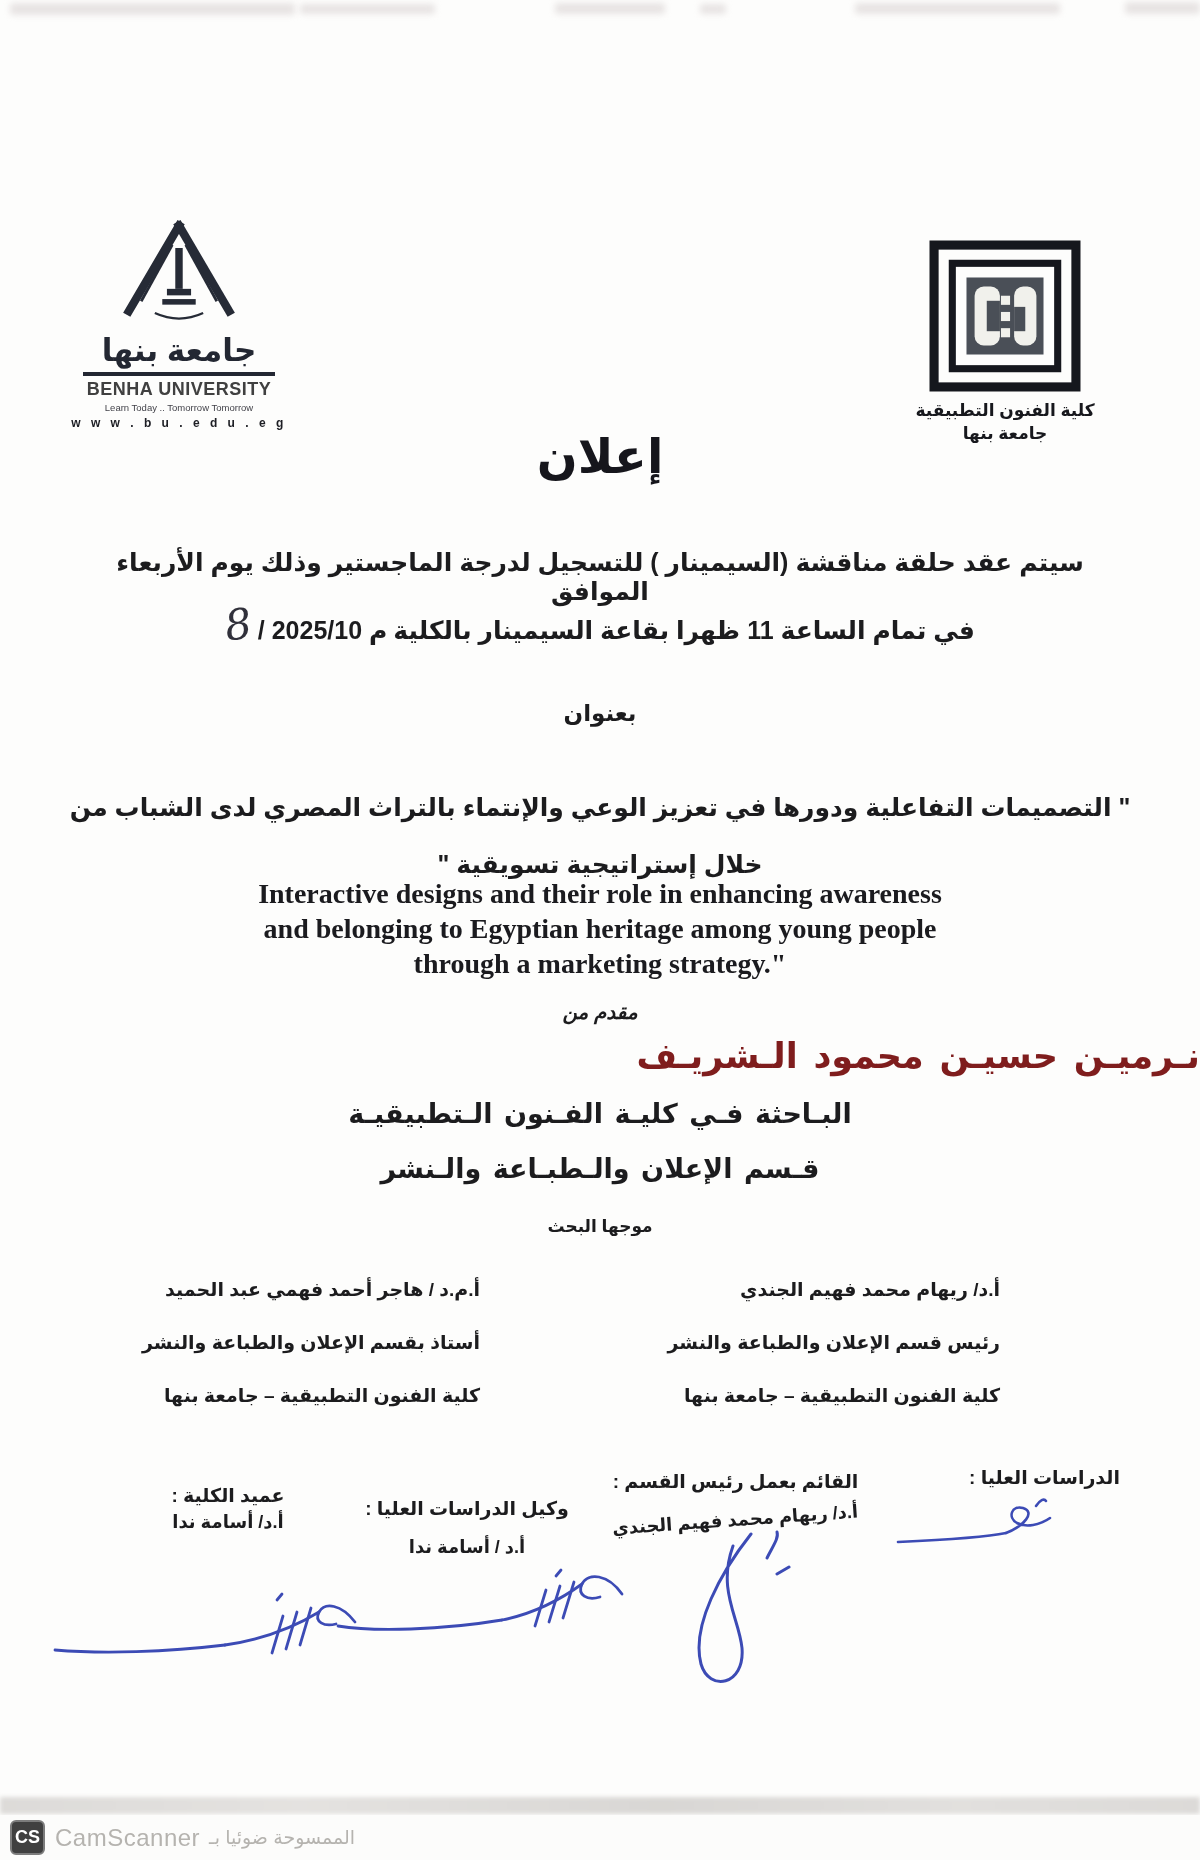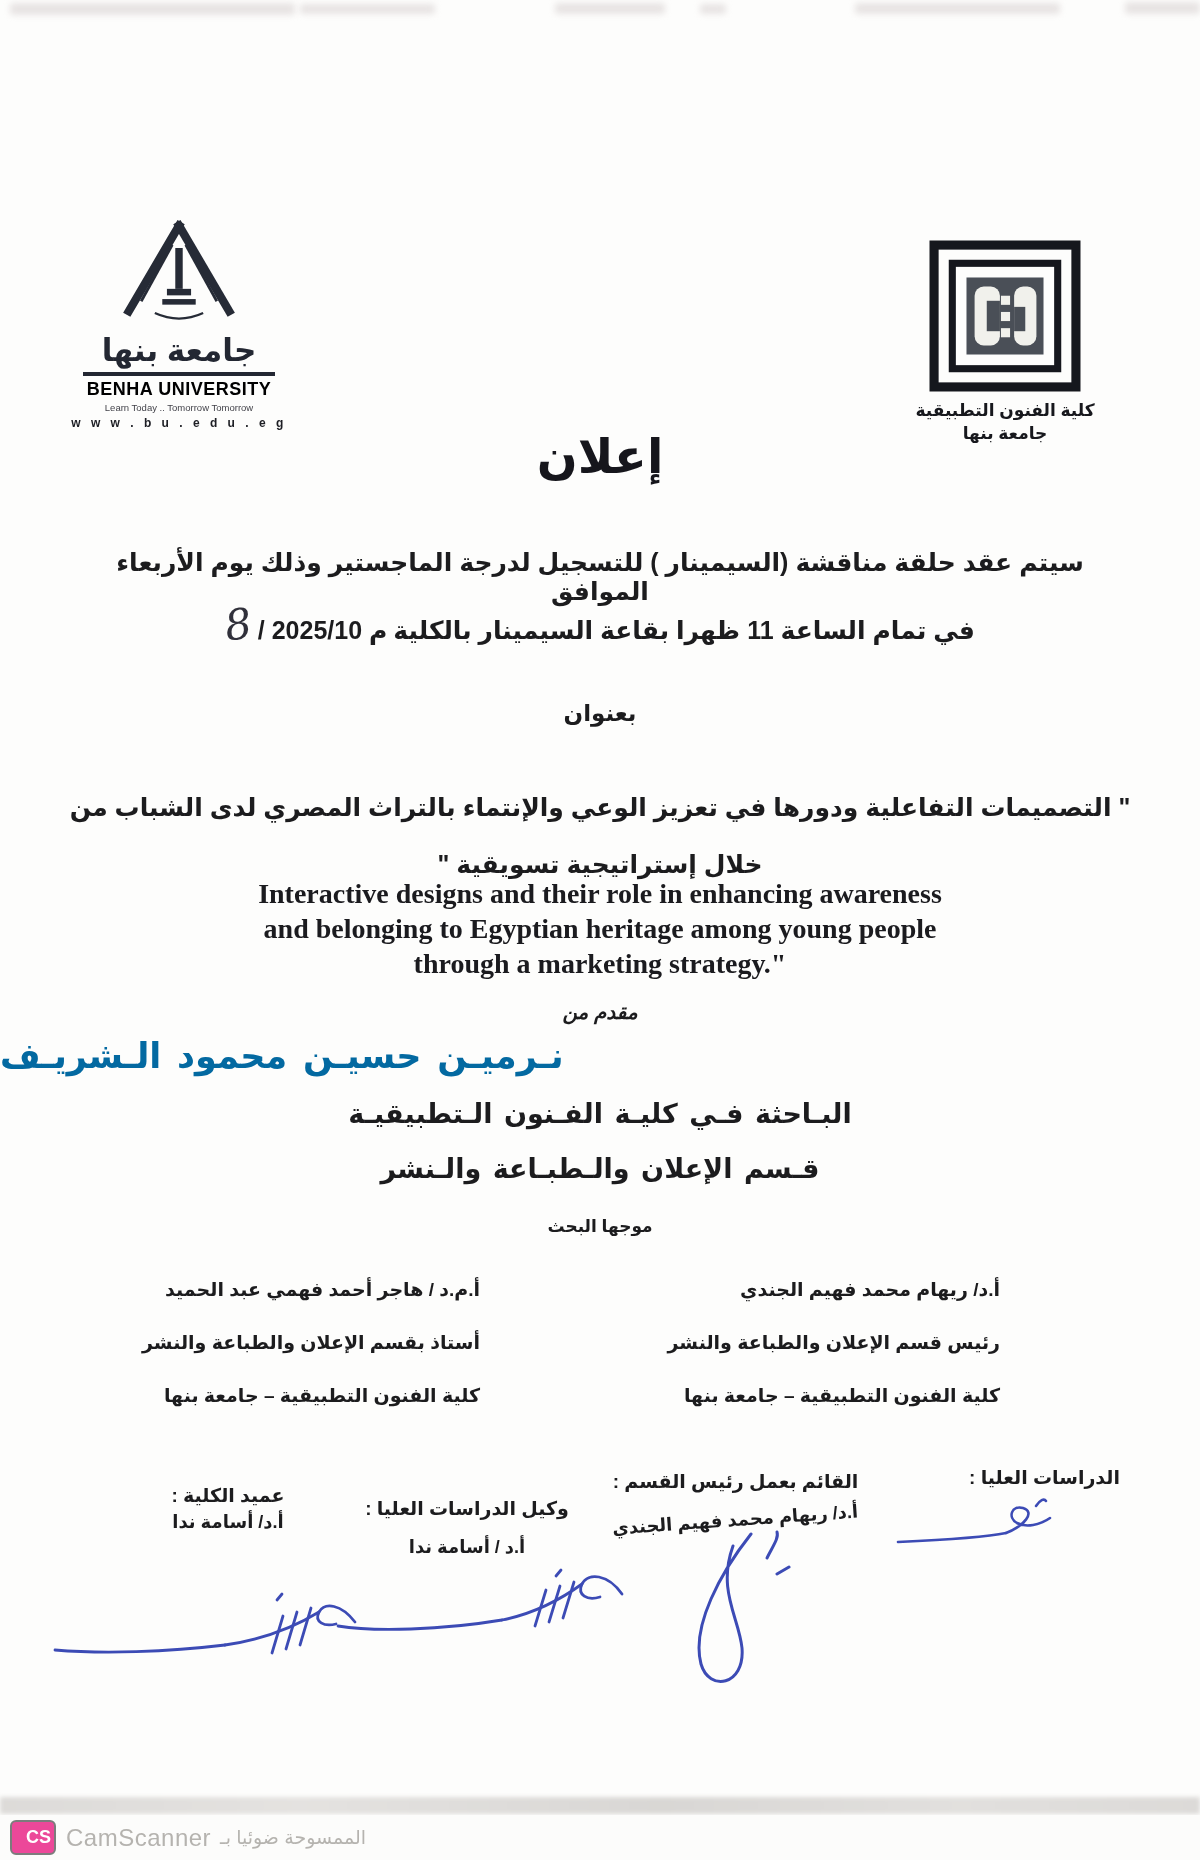--- a/index.html
+++ b/index.html
@@ -6,21 +6,21 @@
   .page{position:relative;width:1200px;height:1860px;margin:0 auto;background:#fdfdfc;
         overflow:hidden;font-family:"Liberation Sans","DejaVu Sans",sans-serif;color:#1c1c1e;}
 
   
   .ghost{position:absolute;background:#d6cfcf;filter:blur(3px);opacity:.55;border-radius:3px;}
 
   
   .uni-logo{position:absolute;left:55px;top:218px;width:248px;text-align:center;}
   .uni-logo .ar{font-size:31px;font-weight:bold;color:#232732;line-height:1.1;direction:rtl;}
   .uni-logo .divider{height:4px;background:#232732;margin:4px 28px 3px;}
-  .uni-logo .en{font-size:18px;font-weight:bold;letter-spacing:.5px;color:#000000;}
+  .uni-logo .en{font-size:18px;font-weight:bold;letter-spacing:.5px;color:#404040;}
   .uni-logo .tag{font-size:9.5px;color:#43434a;margin-top:2px;}
   .uni-logo .web{font-size:12px;font-weight:bold;letter-spacing:3.5px;color:#1d1e24;margin-top:3px;}
 
   
   .fac-logo{position:absolute;left:905px;top:240px;width:200px;text-align:center;}
   .fac-logo .l1,.fac-logo .l2{font-size:17px;font-weight:bold;color:#17181d;direction:rtl;line-height:1.35;}
 
   .main-title{position:absolute;left:0;top:428px;width:100%;text-align:center;
               font-size:48px;font-weight:bold;color:#16161c;direction:rtl;}
 
@@ -36,22 +36,22 @@
   .thesis-ar1{position:absolute;left:60px;top:793px;width:1080px;text-align:center;direction:rtl;
               font-size:25px;font-weight:bold;}
   .thesis-ar2{position:absolute;left:60px;top:850px;width:1080px;text-align:center;direction:rtl;
               font-size:25px;font-weight:bold;}
   .thesis-en{position:absolute;left:60px;width:1080px;text-align:center;
              font-family:"Liberation Serif","DejaVu Serif",serif;font-size:28px;font-weight:bold;color:#1b1b1f;}
   .en1{top:878px;} .en2{top:913px;} .en3{top:948px;}
 
   .presented{position:absolute;left:0;top:1000px;width:100%;text-align:center;direction:rtl;
              font-size:20px;font-weight:bold;font-style:italic;}
-  .res-name{position:absolute;left:0;top:1036px;width:100%;text-align:left;direction:rtl;
-            font-size:35px;font-weight:bold;color:#0369a1;word-spacing:6px;}
+  .res-name{position:absolute;left:0;top:1036px;width:100%;text-align:right;direction:rtl;
+            font-size:35px;font-weight:bold;color:#7f1d1d;word-spacing:6px;}
   .res-d1{position:absolute;left:0;top:1098px;width:100%;text-align:center;direction:rtl;
           font-size:27px;font-weight:bold;word-spacing:4px;}
   .res-d2{position:absolute;left:0;top:1153px;width:100%;text-align:center;direction:rtl;
           font-size:27px;font-weight:bold;word-spacing:4px;}
   .sup-label{position:absolute;left:0;top:1216px;width:100%;text-align:center;direction:rtl;
              font-size:17px;font-weight:bold;}
 
   .sup-col{position:absolute;top:1278px;direction:rtl;text-align:right;font-weight:bold;font-size:19px;}
   .sup-col .line{margin-bottom:30px;white-space:nowrap;}
   .sup-first{right:200px;width:360px;}
@@ -66,23 +66,23 @@
   .sig-vice .sig-name{margin-top:16px;}
   .sig-dean{position:absolute;left:118px;top:1484px;width:220px;text-align:center;}
   .sig-dean .sig-name{margin-top:4px;}
   .sigsvg{position:absolute;overflow:visible;}
 
   
   .scan-band{position:absolute;left:0;top:1797px;width:100%;height:17px;opacity:.65;filter:blur(2px);
              background:linear-gradient(to right,#ccc9c6 0%,#d8d5d2 25%,#c6c3c0 55%,#d4d1ce 80%,#cbc8c5 100%);}
   .footer{position:absolute;left:0;bottom:0;width:100%;height:45px;background:#fcfcfb;
           display:flex;align-items:center;padding-left:10px;box-sizing:border-box;}
-  .cs-badge{width:31px;height:31px;background:#ec4899;border:2px solid #7c7c7c;border-radius:6px;
+  .cs-badge{width:31px;height:31px;background:#404040;border:2px solid #7c7c7c;border-radius:6px;
             color:#fff;font-weight:bold;font-size:18px;display:flex;align-items:center;justify-content:center;
-            flex:0 0 auto;padding-left:11px;}
+            flex:0 0 auto;}
   .footer .brand{color:#b5b3af;font-size:24px;margin-left:10px;letter-spacing:.5px;}
   .footer .scan-ar{color:#b5b3af;font-size:19px;margin-left:9px;direction:rtl;}
 </style>
 </head>
 <body>
 
 <div class="page">
 
   <div class="ghost" style="left:10px;top:3px;width:285px;height:12px"></div>
   <div class="ghost" style="left:300px;top:4px;width:135px;height:10px"></div>

